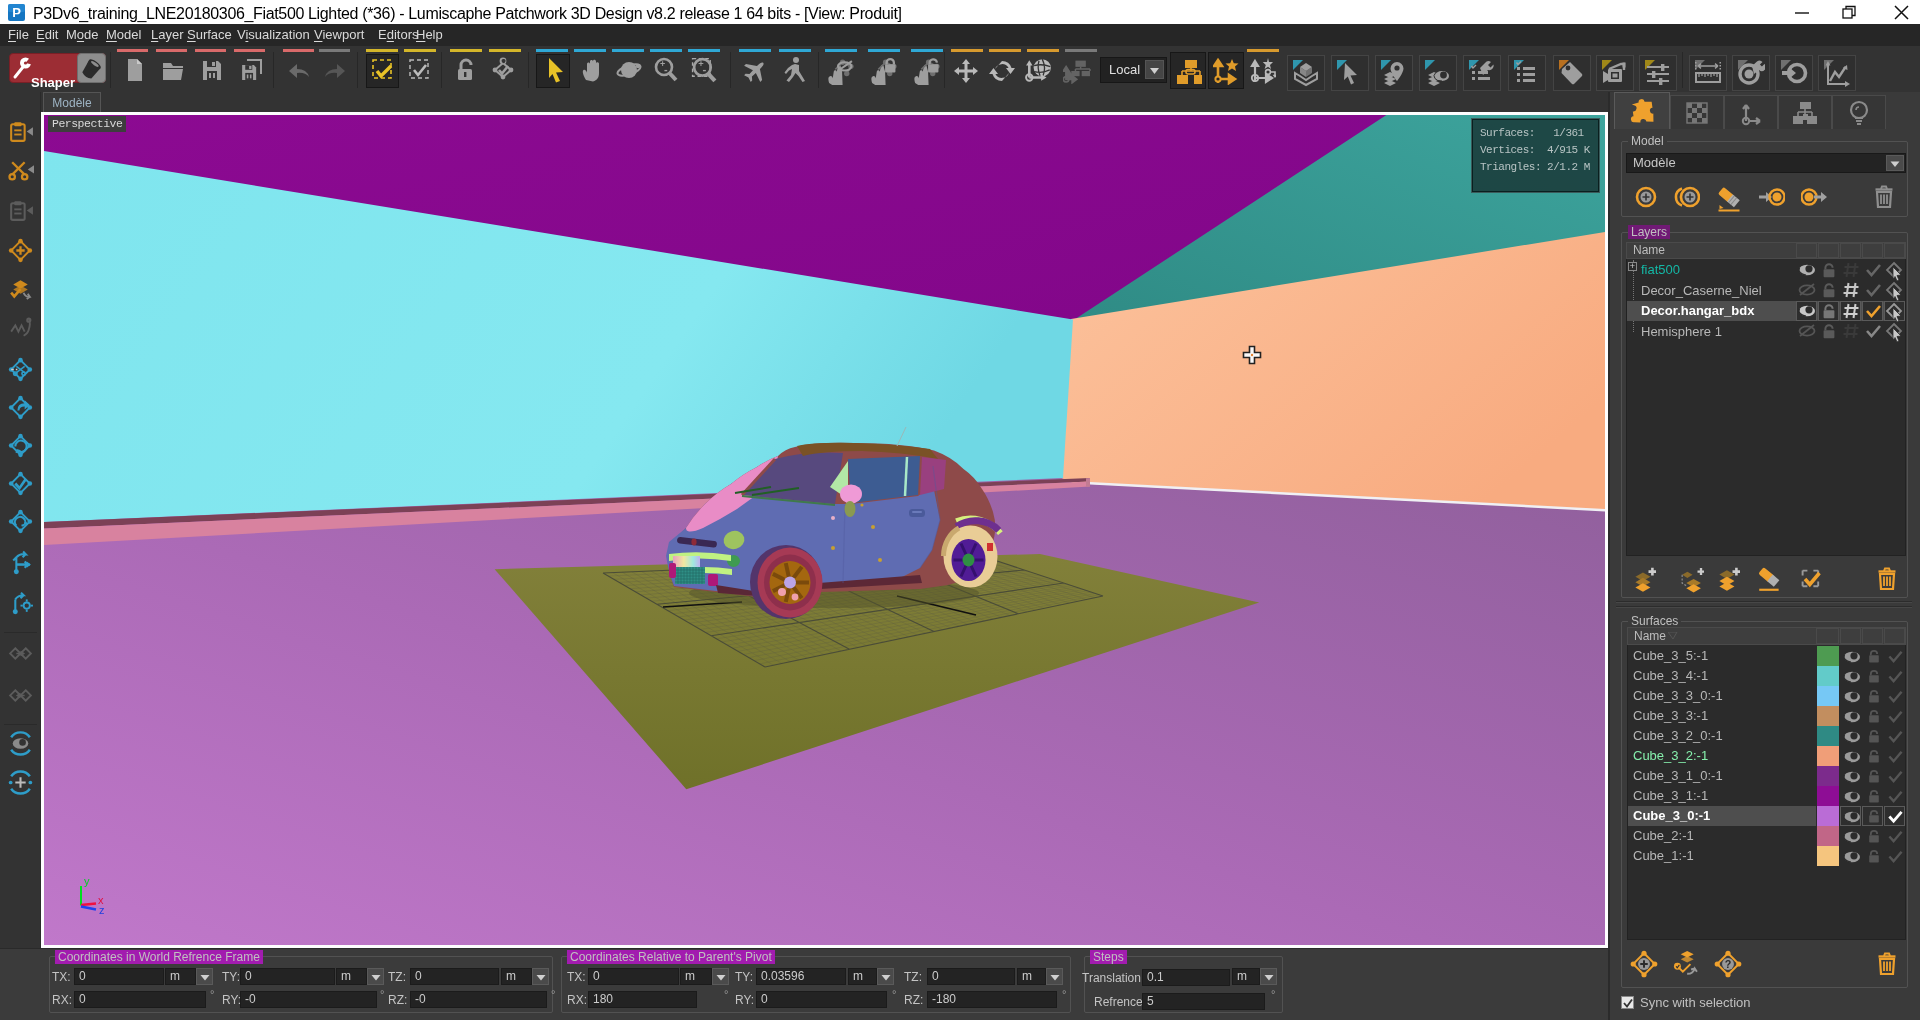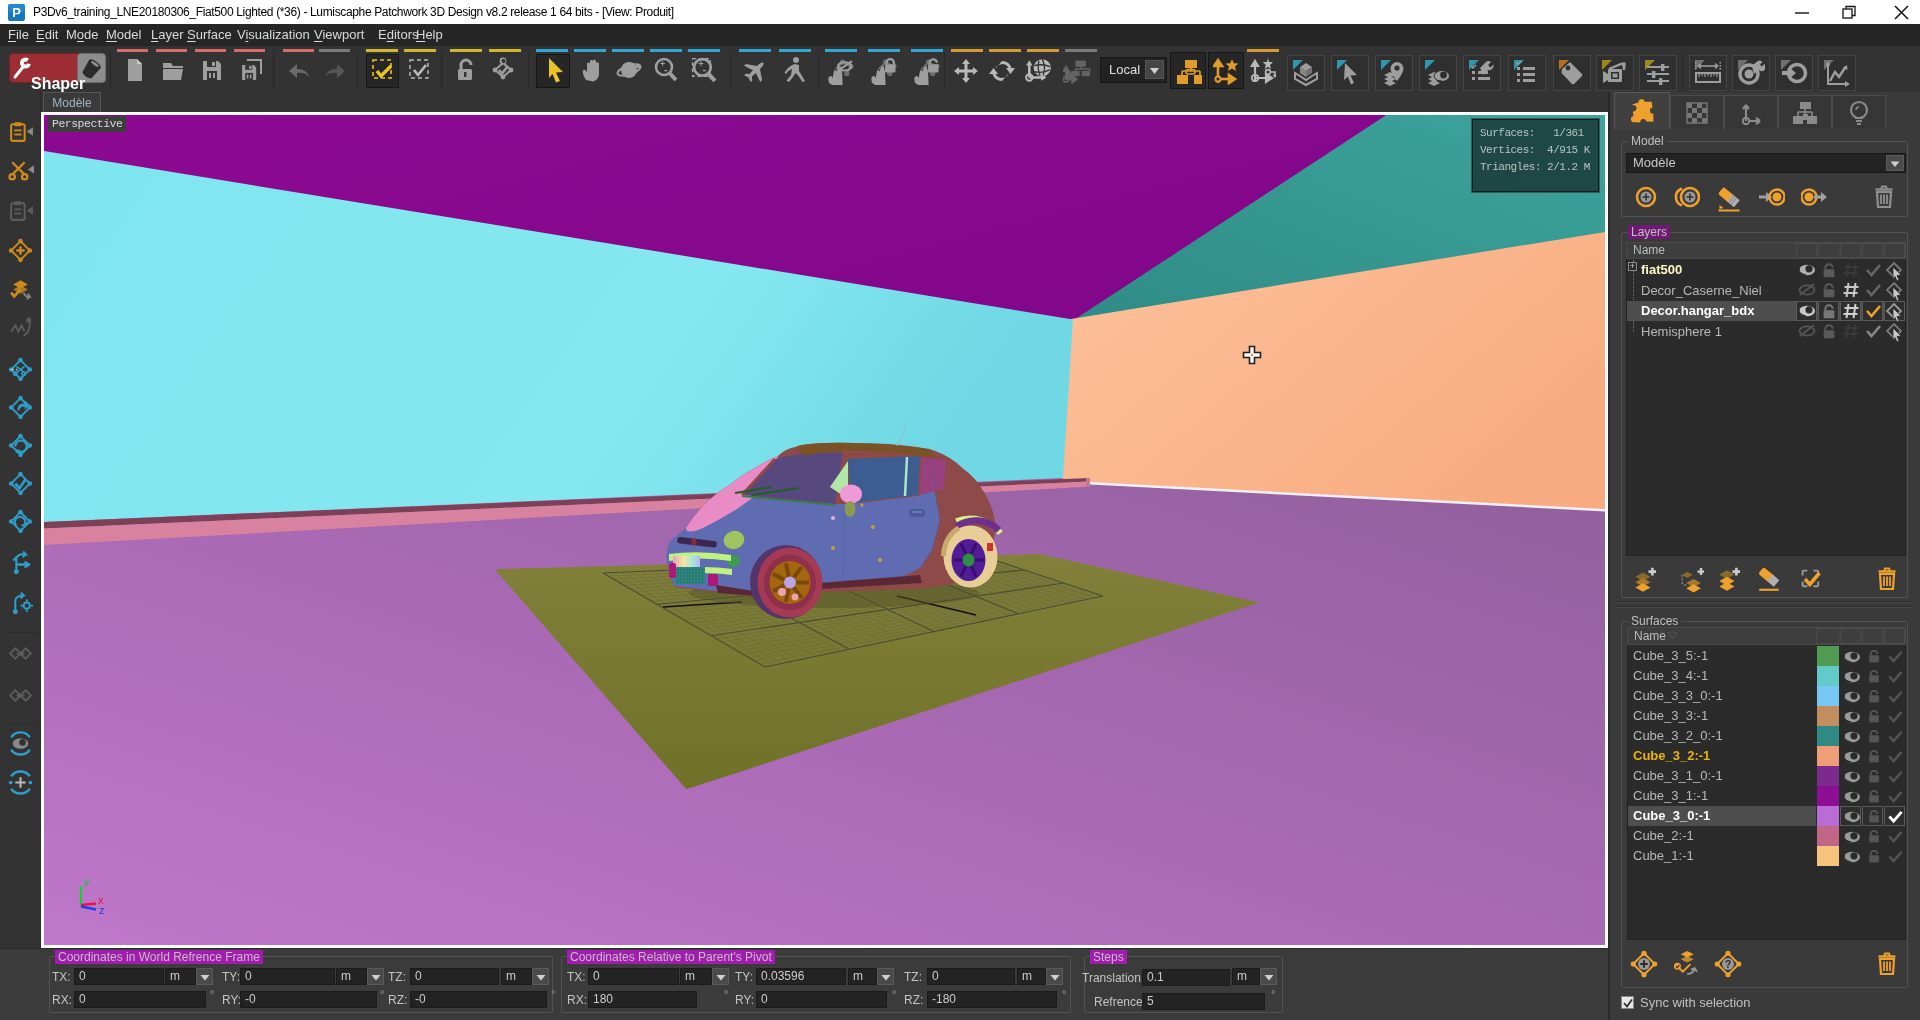--- a/index.html
+++ b/index.html
@@ -1,19 +1,19 @@
 <!DOCTYPE html>
 <html><head><meta charset="utf-8"><title>p</title><style>
 *{margin:0;padding:0;box-sizing:border-box;}
 html,body{width:1920px;height:1020px;overflow:hidden;background:#333;}
 body{font-family:"Liberation Sans",sans-serif;}
 #app{position:relative;width:1920px;height:1020px;}
 .abs{position:absolute;}
 #titlebar{left:0;top:0;width:1920px;height:24px;background:#fff;color:#000;}
-#titletext{left:33px;top:5px;font-size:12px;color:#000;letter-spacing:-0.35px;text-align:center;}
+#titletext{left:33px;top:5px;font-size:16px;color:#000;letter-spacing:-0.35px;text-align:center;}
 #menubar{left:0;top:24px;width:1920px;height:22px;background:#262626;}
 .mi{position:absolute;top:27px;font-size:13px;color:#dadada;}
 .mi u{text-decoration:underline;text-underline-offset:2px;}
 #toolbar{left:0;top:46px;width:1920px;height:46px;background:#333;}
 #leftbar{left:0;top:92px;width:41px;height:856px;background:#333;border-right:1px solid #2a2a2a;}
 #tabstrip{left:41px;top:92px;width:1567px;height:20px;background:#333;}
 #vtab{left:2px;top:0px;width:58px;height:20px;background:#3a3a3a;border:1px solid #555;border-bottom:none;color:#9eb4c4;font-size:12px;text-align:center;padding-top:3px;}
 #viewport{left:41px;top:112px;width:1567px;height:836px;background:#fdfdfe;}
 #rightpanel{left:1608px;top:92px;width:312px;height:928px;background:#3a3a3a;border-left:2px solid #2b2b2b;}
 #bottombar{left:0;top:948px;width:1608px;height:72px;background:#3b3b3b;border-top:1px solid #2a2a2a;}
@@ -93,21 +93,21 @@
 <div class="abs" style="left:944px;top:52px;width:1px;height:36px;background:#272727"></div>
 <div class="abs" style="left:1682px;top:52px;width:1px;height:36px;background:#272727"></div>
 <div class="abs" style="left:9px;top:53px;width:97px;height:30px;background:#9c2d34;border-radius:4px;border:1px solid #7a1f26"></div>
 <div class="abs" style="left:77px;top:53px;width:29px;height:30px;background:#8d8d8d;border-radius:4px;border:1px solid #6e6e6e"></div>
 <svg class="abs" style="left:11px;top:55px" width="20" height="26" viewBox="0 0 20 26">
       <line x1="4" y1="22" x2="12" y2="12" stroke="#fff" stroke-width="3" stroke-linecap="round"></line>
       <circle cx="14.5" cy="8" r="5.5" fill="#fff"></circle>
       <path d="M14.5 8 L19 2.5 L21.5 9.5 Z" fill="#9c2d34"></path>
       <circle cx="14.5" cy="8" r="1.6" fill="#9c2d34"></circle>
     </svg>
-<div class="abs" style="left:31px;top:75px;width:50px;height:18px;color:#fff;font-size:16px;font-weight:bold;">Shaper</div>
+<div class="abs" style="left:31px;top:75px;width:50px;height:18px;color:#fff;font-size:13px;font-weight:bold;">Shaper</div>
 <svg class="abs" style="left:80px;top:55px" width="24" height="26" viewBox="0 0 24 26">
       <g transform="rotate(35 12 13)">
         <path d="M5 8 L19 8 L17.5 22 Q12 25 6.5 22 Z" fill="#2b2b2b"></path>
         <ellipse cx="12" cy="8" rx="7" ry="2.6" fill="#2b2b2b"></ellipse>
         <ellipse cx="12" cy="8" rx="4.5" ry="1.5" fill="#8d8d8d"></ellipse>
         <path d="M6 8 a6 7 0 0 0 12 0" fill="none" stroke="#2b2b2b" stroke-width="1.6"></path>
       </g>
     </svg>
 <svg class="abs" style="left:122px;top:57px" width="26" height="26" viewBox="0 0 26 26">
       <path d="M6 2 H15 L20 7 V24 H6 Z" fill="#9e9e9e"></path>
@@ -791,21 +791,21 @@
 <div class="grpbox" style="left:1621px;top:232px;width:287px;height:366px"></div>
 <div class="grplabel" style="left:1628px;top:225px;background:#701a75">Layers</div>
 <div class="abs" style="left:1626px;top:242px;width:280px;height:314px;background:#2b2b2b;border:1px solid #222"></div>
 <div class="abs" style="left:1626px;top:242px;width:280px;height:17px;background:#3e3e3e;border:1px solid #4a4a4a;color:#bdbdbd;font-size:12px;padding:0 0 0 6px">Name</div>
 <div class="abs" style="left:1796px;top:243px;width:21px;height:15px;background:#3e3e3e;border:1px solid #4a4a4a"></div>
 <div class="abs" style="left:1818px;top:243px;width:21px;height:15px;background:#3e3e3e;border:1px solid #4a4a4a"></div>
 <div class="abs" style="left:1840px;top:243px;width:21px;height:15px;background:#3e3e3e;border:1px solid #4a4a4a"></div>
 <div class="abs" style="left:1862px;top:243px;width:21px;height:15px;background:#3e3e3e;border:1px solid #4a4a4a"></div>
 <div class="abs" style="left:1884px;top:243px;width:21px;height:15px;background:#3e3e3e;border:1px solid #4a4a4a"></div>
 <div class="abs" style="left:1633px;top:260px;width:1px;height:72px;border-left:1px dotted #777"></div>
-<div class="row-txt" style="left:1641px;top:262.0px;color:#fef9c3;font-weight:bold">fiat500</div>
+<div class="row-txt" style="left:1641px;top:262.0px;color:#14b8a6;font-weight:normal">fiat500</div>
 <svg class="abs" style="left:1797px;top:261.5px" width="20" height="16" viewBox="0 0 20 16">
       <ellipse cx="10" cy="8" rx="8" ry="5.2" fill="#b0b0b0"></ellipse>
       <circle cx="12" cy="6.8" r="3.6" fill="#2b2b2b"></circle>
       <path d="M2.5 6 A8 5.2 0 0 0 9 13" fill="none" stroke="#2b2b2b" stroke-width="1.2"></path>
     </svg>
 <svg class="abs" style="left:1820px;top:261.5px" width="18" height="17" viewBox="0 0 20 17">
       <path d="M6 7 V5.5 a4 4 0 0 1 8 0" fill="none" stroke="#5a5a5a" stroke-width="2.2"></path>
       <rect x="4" y="7" width="12" height="9" rx="1" fill="#5a5a5a"></rect>
     </svg>
 <svg class="abs" style="left:1842px;top:260.5px" width="18" height="18" viewBox="0 0 17 18">
@@ -1017,21 +1017,21 @@
       <circle cx="12" cy="6.8" r="3.6" fill="#2b2b2b"></circle>
       <path d="M2.5 6 A8 5.2 0 0 0 9 13" fill="none" stroke="#2b2b2b" stroke-width="1.2"></path>
     </svg>
 <svg class="abs" style="left:1866px;top:727.5px" width="16" height="17" viewBox="0 0 20 17">
       <path d="M6 7 V5.5 a4 4 0 0 1 8 0" fill="none" stroke="#555" stroke-width="2.2"></path>
       <rect x="4" y="7" width="12" height="9" rx="1" fill="#555"></rect>
     </svg>
 <svg class="abs" style="left:1886px;top:728.5px" width="18" height="15" viewBox="0 0 18 16">
       <path d="M3 8 L7.5 13 L16 3" fill="none" stroke="#555" stroke-width="2.6"></path>
     </svg>
-<div class="row-txt" style="left:1633px;top:748.0px;color:#eab308;font-weight:bold">Cube_3_2:-1</div>
+<div class="row-txt" style="left:1633px;top:748.0px;color:#86efac;font-weight:normal">Cube_3_2:-1</div>
 <div class="abs" style="left:1817px;top:745.5px;width:22px;height:20px;background:#f09e78"></div>
 <svg class="abs" style="left:1842px;top:748.5px" width="20" height="16" viewBox="0 0 20 16">
       <ellipse cx="10" cy="8" rx="8" ry="5.2" fill="#9a9a9a"></ellipse>
       <circle cx="12" cy="6.8" r="3.6" fill="#2b2b2b"></circle>
       <path d="M2.5 6 A8 5.2 0 0 0 9 13" fill="none" stroke="#2b2b2b" stroke-width="1.2"></path>
     </svg>
 <svg class="abs" style="left:1866px;top:747.5px" width="16" height="17" viewBox="0 0 20 17">
       <path d="M6 7 V5.5 a4 4 0 0 1 8 0" fill="none" stroke="#555" stroke-width="2.2"></path>
       <rect x="4" y="7" width="12" height="9" rx="1" fill="#555"></rect>
     </svg>

